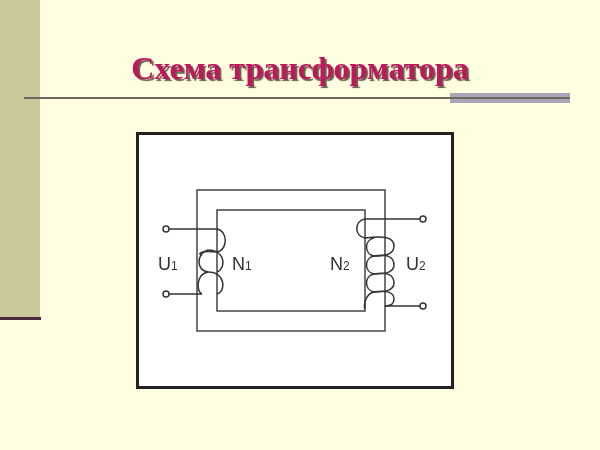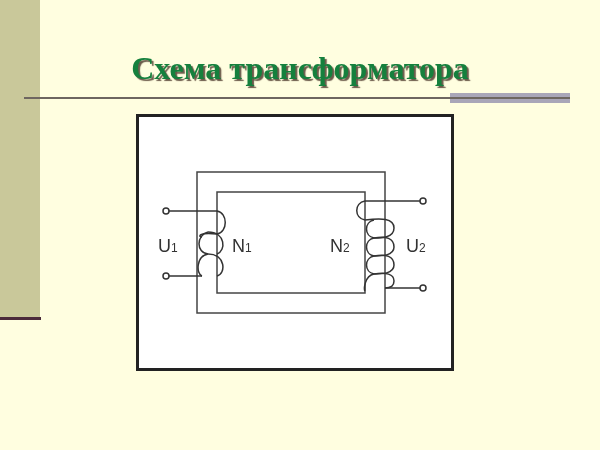--- a/index.html
+++ b/index.html
@@ -1,23 +1,23 @@
 <!DOCTYPE html>
 <html><head>
 <meta charset="utf-8">
 <style>
   html, body { margin:0; padding:0; }
   body { width:600px; height:450px; background:#fffee0; position:relative; overflow:hidden; font-family:"Liberation Sans", sans-serif; }
   .side-strip { position:absolute; left:0; top:0; width:40px; height:318px; background:#c9c89a; }
   .side-bar { position:absolute; left:0; top:317px; width:41px; height:3px; background:#4a2a3a; }
-  .title { position:absolute; left:0; width:600px; top:50px; text-align:center; font-family:"Liberation Serif", serif; font-weight:bold; font-size:32px; color:#15803d; text-shadow:2px 2px 1px #6b5a4a; letter-spacing:0px; }
+  .title { position:absolute; left:0; width:600px; top:50px; text-align:center; font-family:"Liberation Serif", serif; font-weight:bold; font-size:32px; color:#be185d; text-shadow:2px 2px 1px #6b5a4a; letter-spacing:0px; }
   .rule { position:absolute; left:24px; top:97px; width:546px; height:2px; background:#6e6660; }
   .rule-accent { position:absolute; left:450px; top:93px; width:120px; height:10px; background:#a9a6b8; }
   .rule-accent::after { content:""; position:absolute; left:0; top:4px; width:120px; height:2px; background:#6e6660; }
-  .diagram { position:absolute; left:136px; top:114px; width:318px; height:257px; }
+  .diagram { position:absolute; left:136px; top:132px; width:318px; height:257px; }
 </style>
 </head>
 <body>
 
 <div class="side-strip"></div>
 <div class="side-bar"></div>
 
 <div class="title">Схема трансформатора</div>
 
 <div class="rule"></div>

